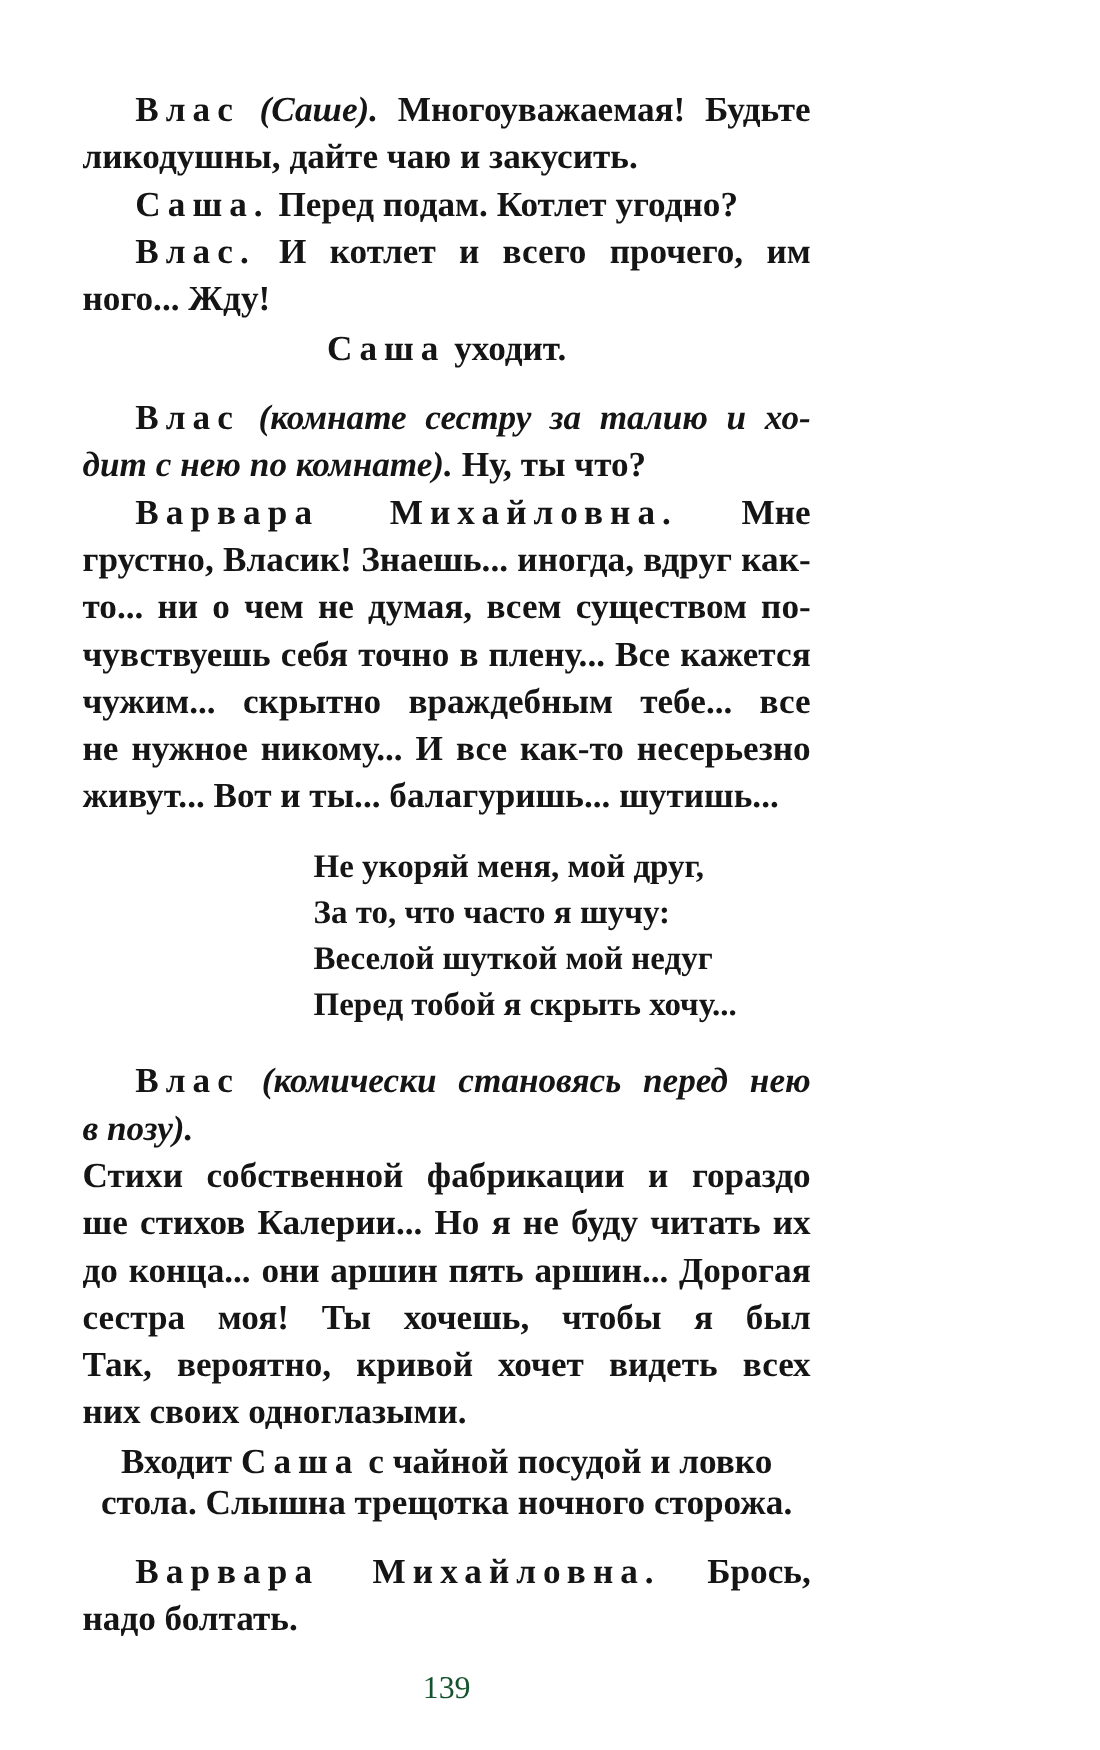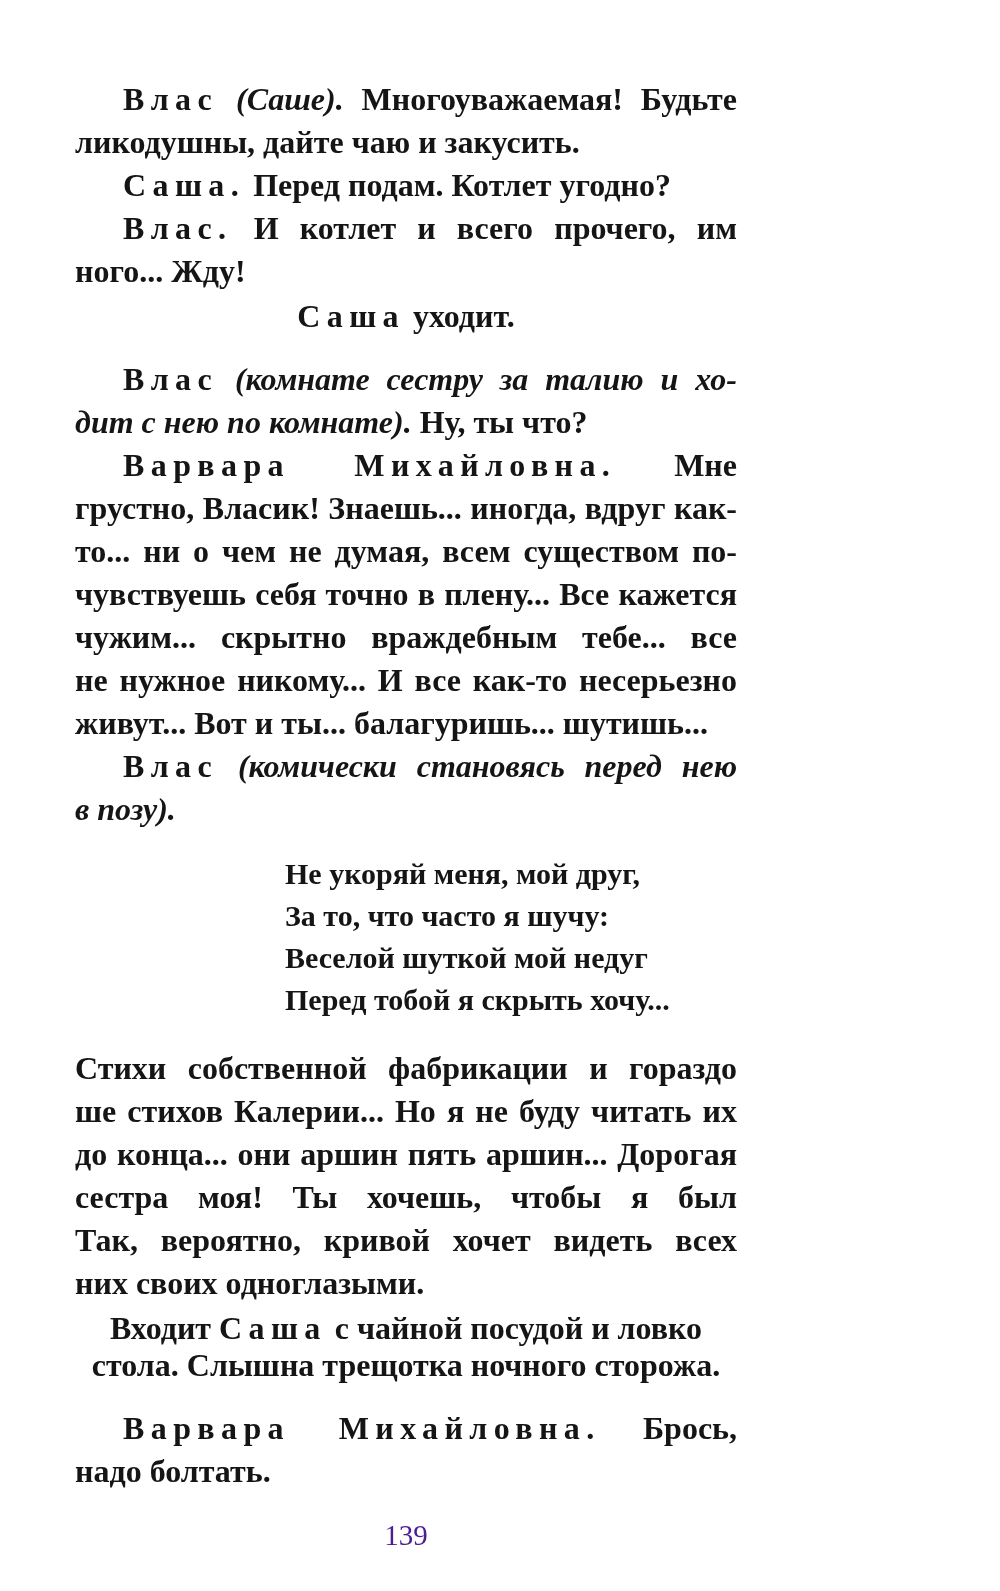--- a/index.html
+++ b/index.html
@@ -57,21 +57,21 @@
 
   .seg-speaker { letter-spacing: 0.20em; }
   .seg-italic  { font-style: italic; }
   .seg-plain   { }
 
   .page-footer {
     margin-top: 26px;
     text-align: center;
     font-size: 29px;
     font-weight: 400;
-    color: #4c1d95;
+    color: #14532d;
   }
 </style>
 </head>
 <body>
 
 <div class="page">
   <div>
       <div class="block para">
         <div class="line just indent"><span class="seg-speaker">Влас</span><span class="seg-italic"> (Саше).</span><span class="seg-plain"> Многоуважаемая! Будьте ве-</span></div>
         <div class="line"><span class="seg-plain">ликодушны, дайте чаю и закусить.</span></div>
@@ -92,29 +92,29 @@
       </div>
       <div class="block para">
         <div class="line just indent"><span class="seg-speaker">Варвара Михайловна.</span><span class="seg-plain"> Мне почему-то</span></div>
         <div class="line just"><span class="seg-plain">грустно, Власик! Знаешь... иногда, вдруг как-</span></div>
         <div class="line just"><span class="seg-plain">то... ни о чем не думая, всем существом по-</span></div>
         <div class="line just"><span class="seg-plain">чувствуешь себя точно в плену... Все кажется</span></div>
         <div class="line just"><span class="seg-plain">чужим... скрытно враждебным тебе... все такое</span></div>
         <div class="line just"><span class="seg-plain">не нужное никому... И все как-то несерьезно</span></div>
         <div class="line"><span class="seg-plain">живут... Вот и ты... балагуришь... шутишь...</span></div>
       </div>
-      <div class="block para">
-        <div class="line just indent"><span class="seg-speaker">Влас</span><span class="seg-italic"> (комически становясь перед нею</span></div>
-        <div class="line"><span class="seg-italic">в позу).</span></div>
-      </div>
       <div class="block verse">
         <div class="line"><span class="seg-plain">Не укоряй меня, мой друг,</span></div>
         <div class="line"><span class="seg-plain">За то, что часто я шучу:</span></div>
         <div class="line"><span class="seg-plain">Веселой шуткой мой недуг</span></div>
         <div class="line"><span class="seg-plain">Перед тобой я скрыть хочу...</span></div>
+      </div>
+      <div class="block para">
+        <div class="line just indent"><span class="seg-speaker">Влас</span><span class="seg-italic"> (комически становясь перед нею</span></div>
+        <div class="line"><span class="seg-italic">в позу).</span></div>
       </div>
       <div class="block para">
         <div class="line just"><span class="seg-plain">Стихи собственной фабрикации и гораздо луч-</span></div>
         <div class="line just"><span class="seg-plain">ше стихов Калерии... Но я не буду читать их</span></div>
         <div class="line just"><span class="seg-plain">до конца... они аршин пять аршин... Дорогая</span></div>
         <div class="line just"><span class="seg-plain">сестра моя! Ты хочешь, чтобы я был серьезен?</span></div>
         <div class="line just"><span class="seg-plain">Так, вероятно, кривой хочет видеть всех ближ-</span></div>
         <div class="line"><span class="seg-plain">них своих одноглазыми.</span></div>
       </div>
       <div class="block stage">

